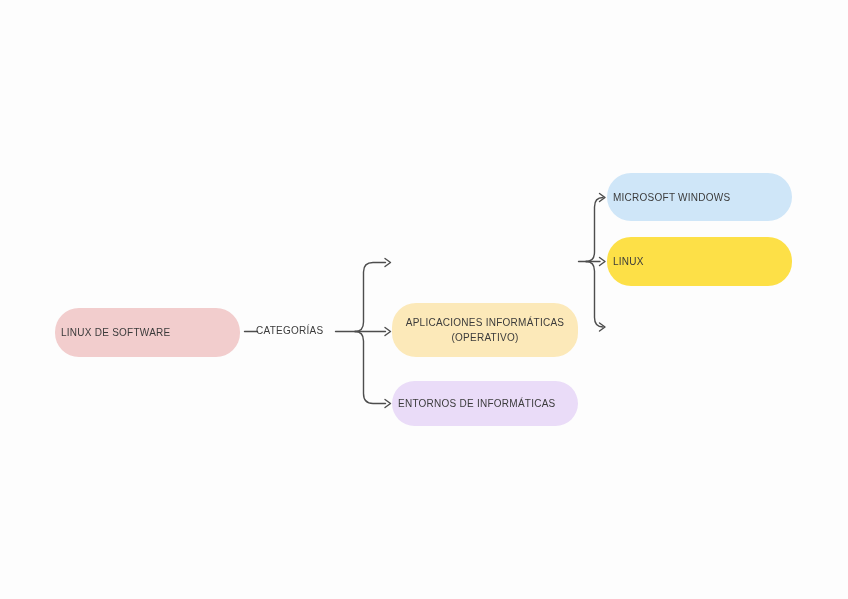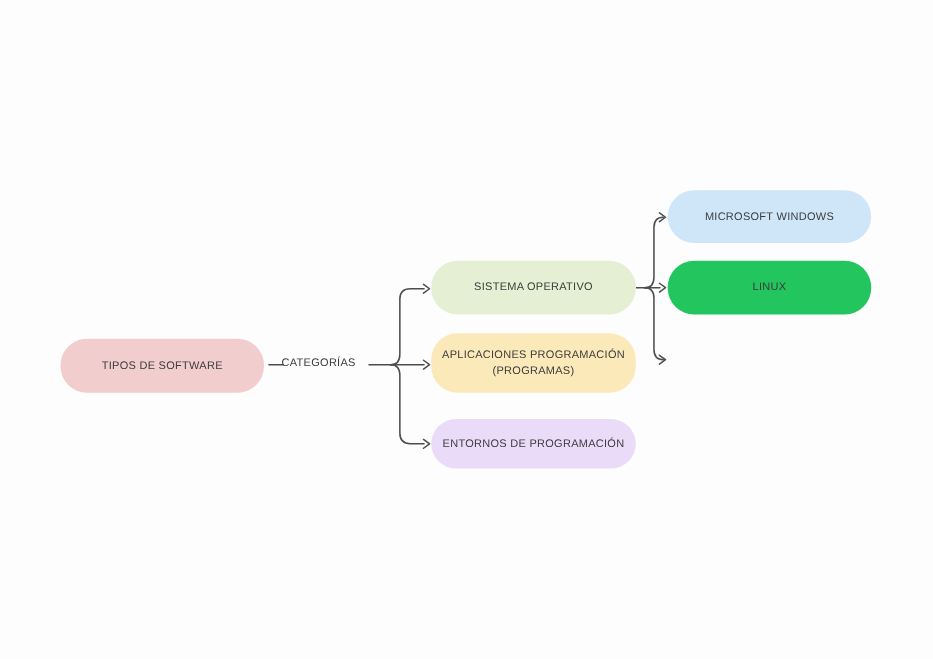--- a/index.html
+++ b/index.html
@@ -28,21 +28,21 @@
     stroke: #4d4d4d;
     stroke-width: 1.4;
     stroke-linecap: round;
     stroke-linejoin: round;
   }
   .node {
     position: absolute;
     border-radius: 24px;
     display: flex;
     align-items: center;
-    justify-content: center;
+    justify-content: flex-start;
     text-align: center;
     color: #3b3b3b;
     font-size: 10px;
     letter-spacing: 0.25px;
     line-height: 15px;
     padding: 1px 6px;
     box-sizing: border-box;
     cursor: default;
   }
   .n-tipos        { left: 55px;  top: 308px; width: 185px; height: 49px; }
@@ -91,39 +91,36 @@
     <path d="M 599.5 193.5 L 605 197.5 L 599.5 201.5"></path>
 
     <path d="M 586 261.5 H 600"></path>
     <path d="M 599.5 257.5 L 605 261.5 L 599.5 265.5"></path>
 
     <path d="M 586 261.5 Q 594.5 261.5 594.5 271 V 317.5 Q 594.5 327 603 327"></path>
     <path d="M 599.5 323 L 605 327 L 599.5 331"></path>
   </svg>
 
   <div class="node n-tipos" style="background: rgb(242, 205, 205);">
-    <span>TIPOS DE SOFTWARE</span>
+    <span>LINUX DE SOFTWARE</span>
   </div>
 
   <div class="edge-label">CATEGORÍAS</div>
 
-  <div class="node n-sistema" style="background: rgb(228, 239, 211);">
-    <span>SISTEMA OPERATIVO</span>
-  </div>
 
   <div class="node n-aplicaciones" style="background: rgb(252, 233, 185);">
-    <span>APLICACIONES PROGRAMACIÓN (PROGRAMAS)</span>
+    <span>APLICACIONES INFORMÁTICAS (OPERATIVO)</span>
   </div>
 
   <div class="node n-entornos" style="background: rgb(234, 220, 248);">
-    <span>ENTORNOS DE PROGRAMACIÓN</span>
+    <span>ENTORNOS DE INFORMÁTICAS</span>
   </div>
 
   <div class="node n-windows" style="background: rgb(207, 230, 248);">
     <span>MICROSOFT WINDOWS</span>
   </div>
 
-  <div class="node n-linux" style="background: #22c55e;">
+  <div class="node n-linux" style="background: #fde047;">
     <span>LINUX</span>
   </div>
 
 
 </div>
 
 </body></html>

